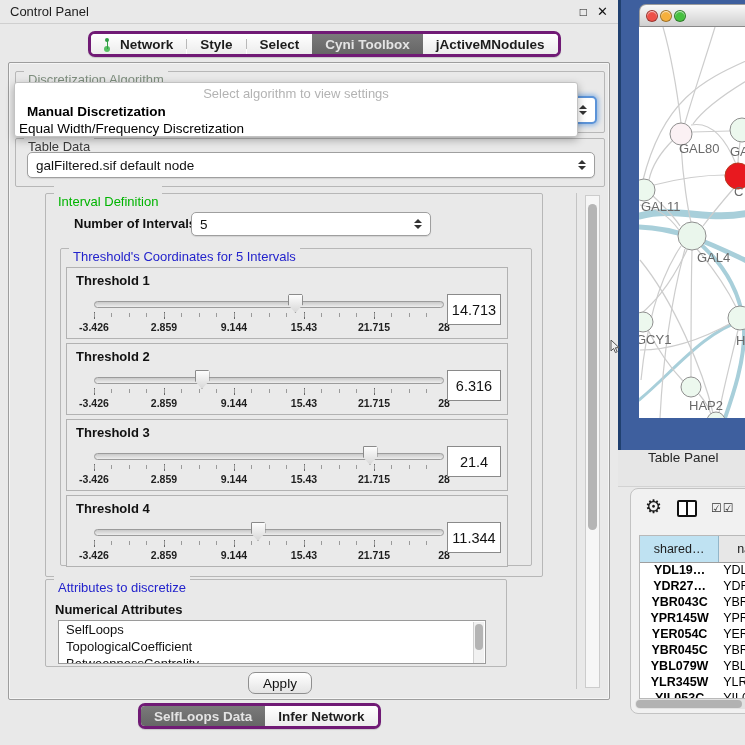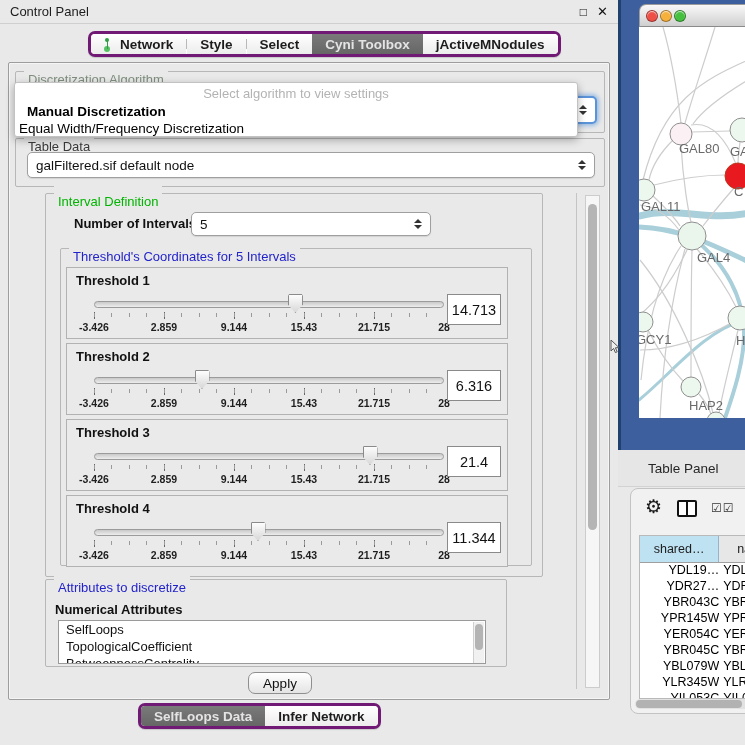--- a/index.html
+++ b/index.html
@@ -118,38 +118,38 @@
             border-left:3px solid #20406f;}
   .mac-titlebar{position:absolute;left:18px;top:4px;width:109px;height:23px;
                 border:1px solid #9c9c9c;border-bottom-color:#8a8a8a;border-radius:7px 0 0 0;
                 background:linear-gradient(#f9f9f9,#cfcfcf);}
   .traffic{position:absolute;top:5px;width:12px;height:12px;border-radius:50%;border:1px solid rgba(0,0,0,.35);
            box-shadow:inset 0 1px 1px rgba(255,255,255,.7);}
   .net-canvas{position:absolute;left:18px;top:27px;width:109px;height:391px;background:#ffffff;overflow:hidden;}
 
   .tp-titlebar{position:absolute;left:0;top:450px;width:127px;height:37px;background:#e6e6e6;
                border-bottom:1px solid #d2d2d2;font-size:13.5px;color:#262626;
-               display:flex;align-items:center;padding-left:30px;}
+               display:flex;align-items:flex-start;padding-left:30px;}
   .tp-card{position:absolute;left:12px;top:488px;width:130px;height:226px;background:#f1f1f1;
            border:1px solid #c3c3c3;border-radius:8px;}
   .tp-gear{position:absolute;left:14px;top:8px;font-size:19px;color:#1a1a1a;line-height:1;}
   .tp-split{position:absolute;left:46px;top:11px;width:20px;height:17px;border:2px solid #111;
             border-radius:2px;background:#fff;}
   .tp-split::after{content:"";position:absolute;left:7px;top:0;width:2px;height:13px;background:#111;}
   .tp-checks{position:absolute;left:80px;top:12px;font-size:12px;color:#333;letter-spacing:1px;}
   .tp-table{position:absolute;left:8px;top:46px;width:200px;height:164px;background:#fff;
             border:1px solid #b9b9b9;overflow:hidden;}
   .tp-header{display:flex;height:27px;border-bottom:1px solid #9f9f9f;}
   .tp-header .h1{width:80px;background:#bfe2f2;border-right:1px solid #93b6c9;
                  font-size:12.5px;color:#1c1c1c;display:flex;align-items:center;justify-content:center;}
   .tp-header .h2{width:120px;background:#e7e7e7;font-size:12.5px;color:#1c1c1c;
                  display:flex;align-items:center;padding-left:18px;}
   .tp-rows{height:136px;overflow:hidden;}
   .tp-row{display:flex;height:16px;font-size:12.5px;color:#000;}
-  .tp-row .c1{width:80px;text-align:right;overflow:hidden;white-space:nowrap;}
+  .tp-row .c1{width:80px;text-align:center;overflow:hidden;white-space:nowrap;font-weight:bold;}
   .tp-row .c2{width:120px;padding-left:4px;overflow:hidden;white-space:nowrap;}
   .tp-hscroll{position:absolute;left:4px;top:210px;width:116px;height:10px;background:#e2e2e2;
               border-radius:5px;}
   .tp-hscroll .thumb{position:absolute;left:1px;top:1px;width:106px;height:8px;border-radius:4px;
                      background:#b2b2b2;}
 
   .cursor{position:absolute;left:610px;top:340px;z-index:60;}
 </style>
 </head>
 <body>

